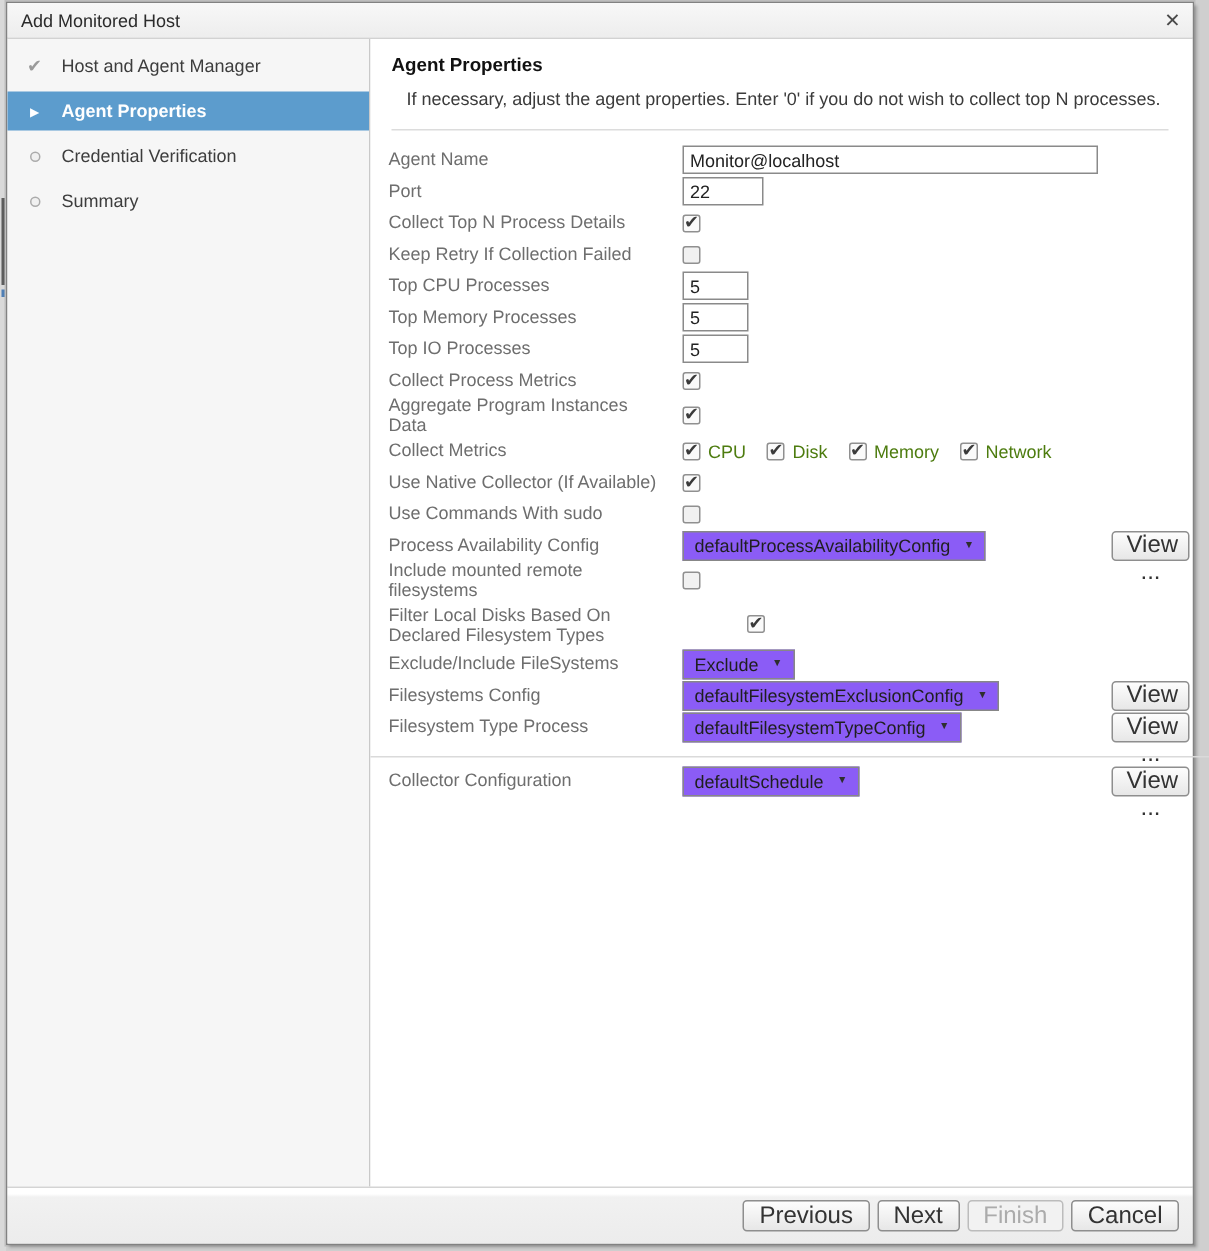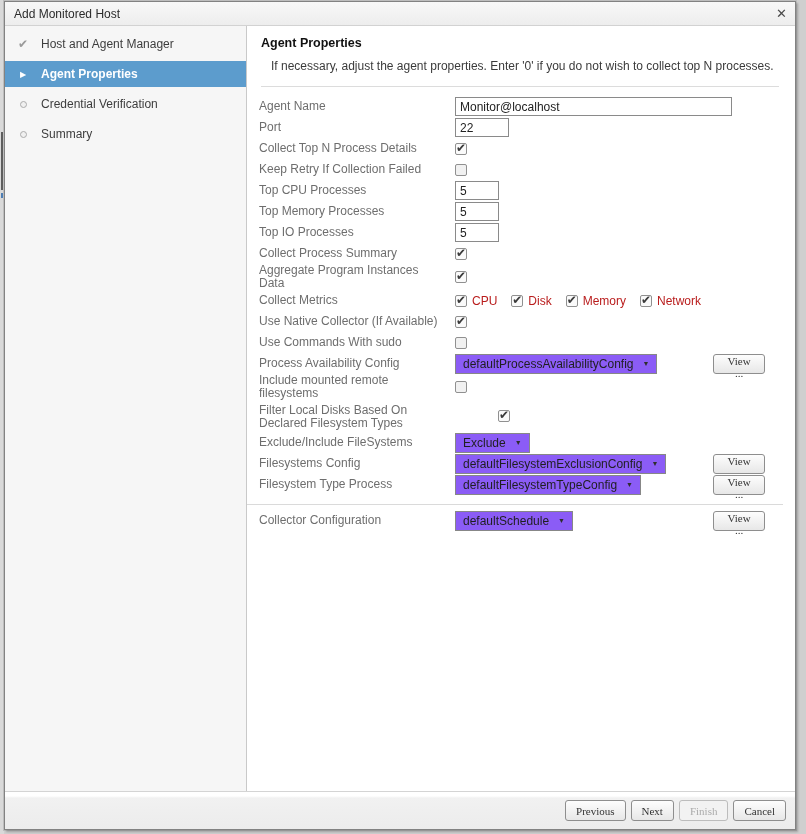--- a/index.html
+++ b/index.html
@@ -57,51 +57,51 @@
     border:1px solid #ababab; background:#f0f0f0;
   }
 
   
   .main { flex:1; background:#fff; display:flex; flex-direction:column; min-width:0; }
   .phead { padding:10px 16px 0 14px; }
   .ptitle { font-weight:bold; color:#111; font-size:12.5px; }
   .pdesc { margin:9px 0 0 10px; color:#3b3b3b; }
   .phead-divider { border-bottom:1px solid #dcdcdc; margin-top:13px; }
 
-  .form { padding:9px 28px 0 12px; }
+  .form { padding:9px 0 0 12px; }
   .frow { display:flex; align-items:center; min-height:21px; }
   .flabel { width:196px; flex:0 0 196px; color:#6e6e6e; line-height:13px; padding-right:10px; }
   .fctrl { flex:1; display:flex; align-items:center; min-width:0; }
 
   .tinput {
     height:19px; border:1px solid #8a8a8a; background:#fff;
     font-family:inherit; font-size:12px; color:#222; padding:0 4px;
   }
   .cb {
     display:inline-block; width:12px; height:12px;
     border:1px solid #909090; border-radius:2px;
     background:#f1f1f1; position:relative; flex:0 0 12px;
   }
   .cb.checked { background:#fafafa; }
   .cb.checked::after {
     content:"✔"; position:absolute; left:0px; top:-3px;
     font-size:12px; color:#3a3a3a;
   }
   .cbg { display:inline-flex; align-items:center; margin-right:14px; }
-  .cbl { margin-left:5px; color:#b91c1c; }
+  .cbl { margin-left:5px; color:#4d7c0f; }
 
   .select {
     display:inline-flex; align-items:center; height:20px;
     border:1px solid #878787; background:#8b5cf6;
     padding:0 7px; color:#1f1f1f; cursor:default; white-space:nowrap;
   }
   .sarr { font-size:7px; color:#2e2e2e; margin-left:9px; }
 
   .btn {
-    font-family:Liberation Serif, serif; font-size:11px; color:#333;
+    font-family:Liberation Sans, sans-serif; font-size:16px; color:#333;
     height:20px; padding:0 9px;
     border:1px solid #8e8e8e; border-radius:3px;
     background:linear-gradient(#fdfdfd,#e7e7e7);
   }
   .view-btn { margin-left:auto; margin-right:2px; width:52px; }
   .frow-divider { border-bottom:1px solid #dadada; margin:5px -16px 5px -12px; height:5px; }
   .frow.wrap { min-height:32px;gap:43px; }
   .frow.wrap .flabel { padding-top:1px; }
 
   
@@ -196,21 +196,21 @@
               <input class="tinput" type="text" value="5" style="width: 44px;">
             </div>
           </div>
           <div class="frow">
             <div class="flabel">Top IO Processes</div>
             <div class="fctrl">
               <input class="tinput" type="text" value="5" style="width: 44px;">
             </div>
           </div>
           <div class="frow">
-            <div class="flabel">Collect Process Summary</div>
+            <div class="flabel">Collect Process Metrics</div>
             <div class="fctrl">
               <span class="cb checked"></span>
             </div>
           </div>
           <div class="frow">
             <div class="flabel">Aggregate Program Instances Data</div>
             <div class="fctrl">
               <span class="cb checked"></span>
             </div>
           </div>

